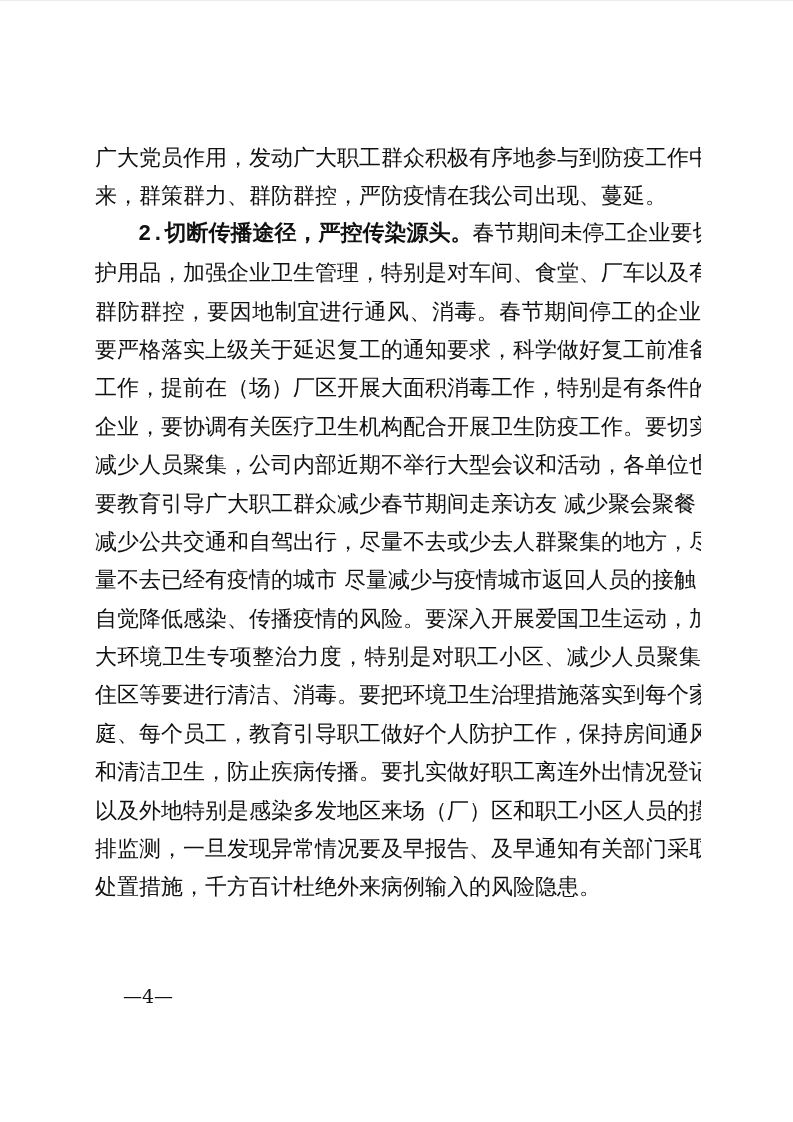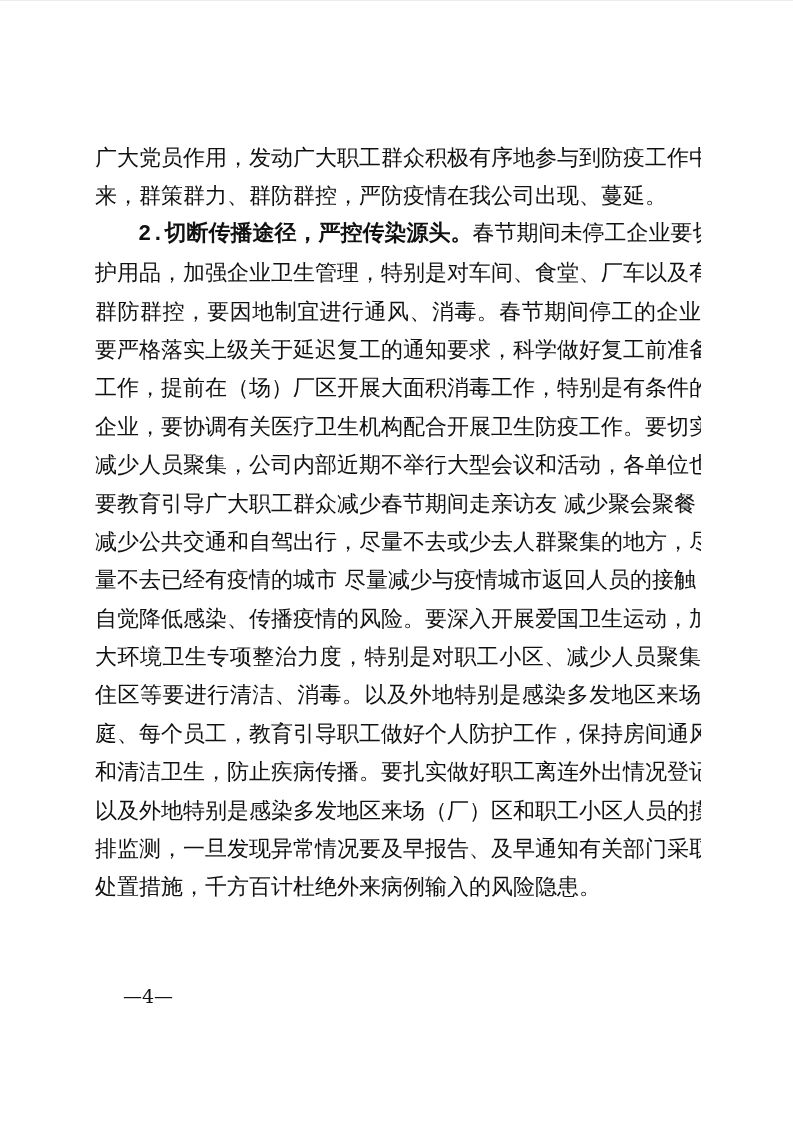--- a/index.html
+++ b/index.html
@@ -76,21 +76,21 @@
     <div class="line">群防群控，要因地制宜进行通风、消毒。春节期间停工的企业</div>
     <div class="line">要严格落实上级关于延迟复工的通知要求，科学做好复工前准备</div>
     <div class="line">工作，提前在（场）厂区开展大面积消毒工作，特别是有条件的</div>
     <div class="line">企业，要协调有关医疗卫生机构配合开展卫生防疫工作。要切实</div>
     <div class="line">减少人员聚集，公司内部近期不举行大型会议和活动，各单位也</div>
     <div class="line">要教育引导广大职工群众减少春节期间走亲访友 减少聚会聚餐，</div>
     <div class="line">减少公共交通和自驾出行，尽量不去或少去人群聚集的地方，尽</div>
     <div class="line">量不去已经有疫情的城市 尽量减少与疫情城市返回人员的接触，</div>
     <div class="line">自觉降低感染、传播疫情的风险。要深入开展爱国卫生运动，加</div>
     <div class="line">大环境卫生专项整治力度，特别是对职工小区、减少人员聚集</div>
-    <div class="line">住区等要进行清洁、消毒。以及外地特别是感染多发地区来场</div>
+    <div class="line">住区等要进行清洁、消毒。要把环境卫生治理措施落实到每个家</div>
     <div class="line">庭、每个员工，教育引导职工做好个人防护工作，保持房间通风</div>
     <div class="line">和清洁卫生，防止疾病传播。要扎实做好职工离连外出情况登记</div>
     <div class="line">以及外地特别是感染多发地区来场（厂）区和职工小区人员的摸</div>
     <div class="line">排监测，一旦发现异常情况要及早报告、及早通知有关部门采取</div>
     <div class="line final">处置措施，千方百计杜绝外来病例输入的风险隐患。</div>
   </div>
 
   <div class="page-number">—4—</div>
 </div>
 

